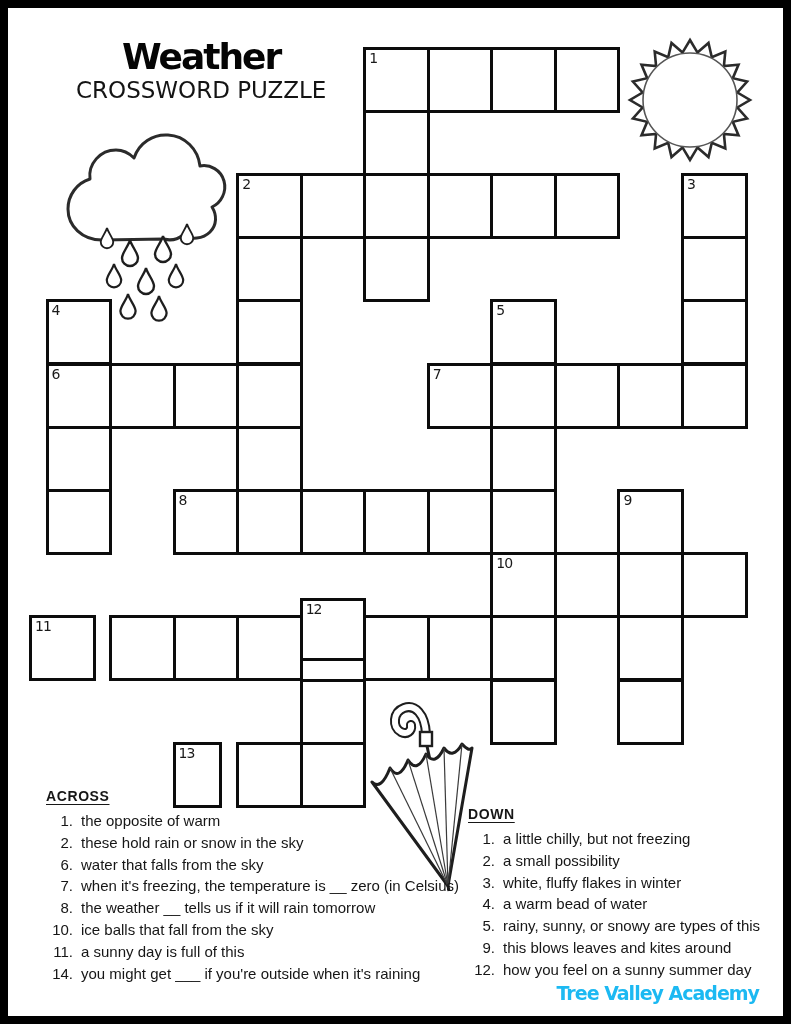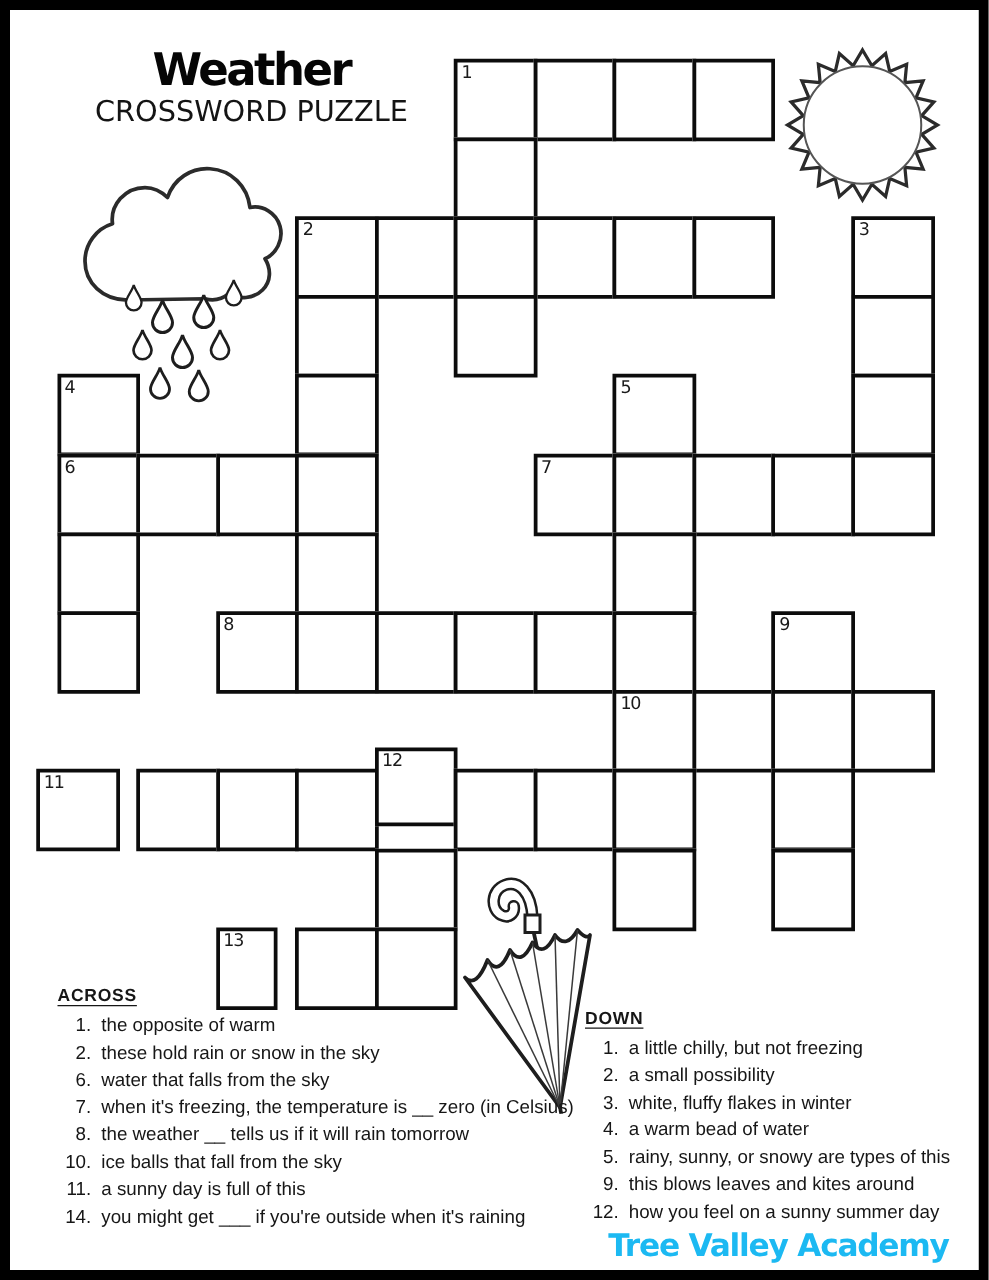--- a/index.html
+++ b/index.html
@@ -88,21 +88,21 @@
     flex: 0 0 27px;
   }
   .clue-text { margin-left: 8px; white-space: nowrap; }
   
   .brand {
     position: absolute;
     right: 32px; top: 982px;
     z-index: 5;
     font-family: "DejaVu Sans", sans-serif;
     font-weight: 800;
-    font-size: 25px;
+    font-size: 19px;
     letter-spacing: -1px;
     white-space: nowrap;
     margin-left: 48px;
   }
 </style>
 </head>
 <body>
 
 <div class="frame"></div>
 

